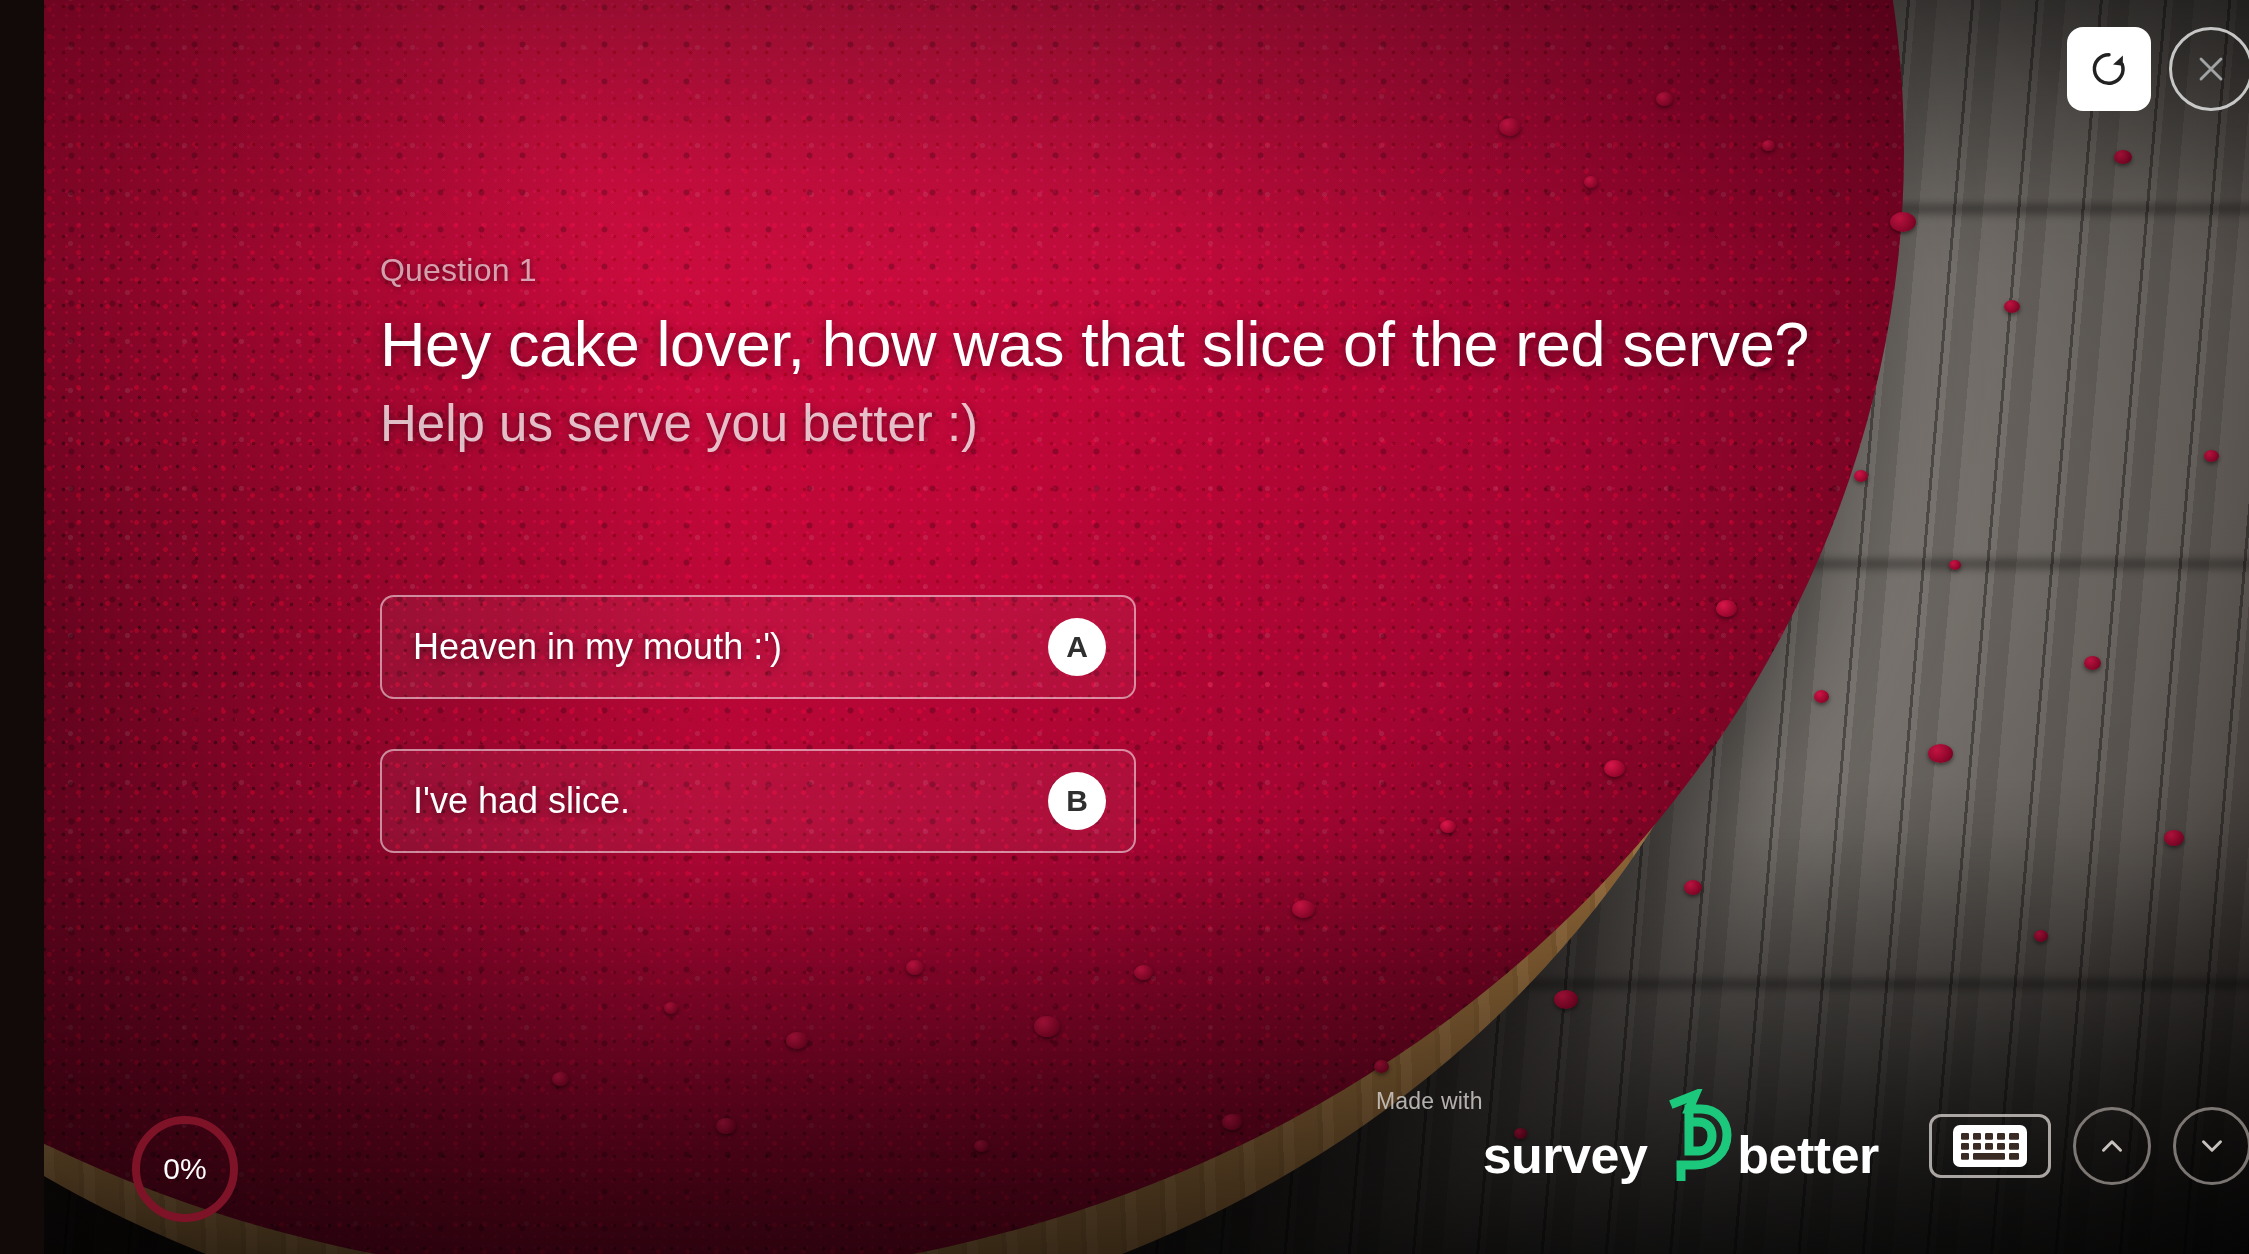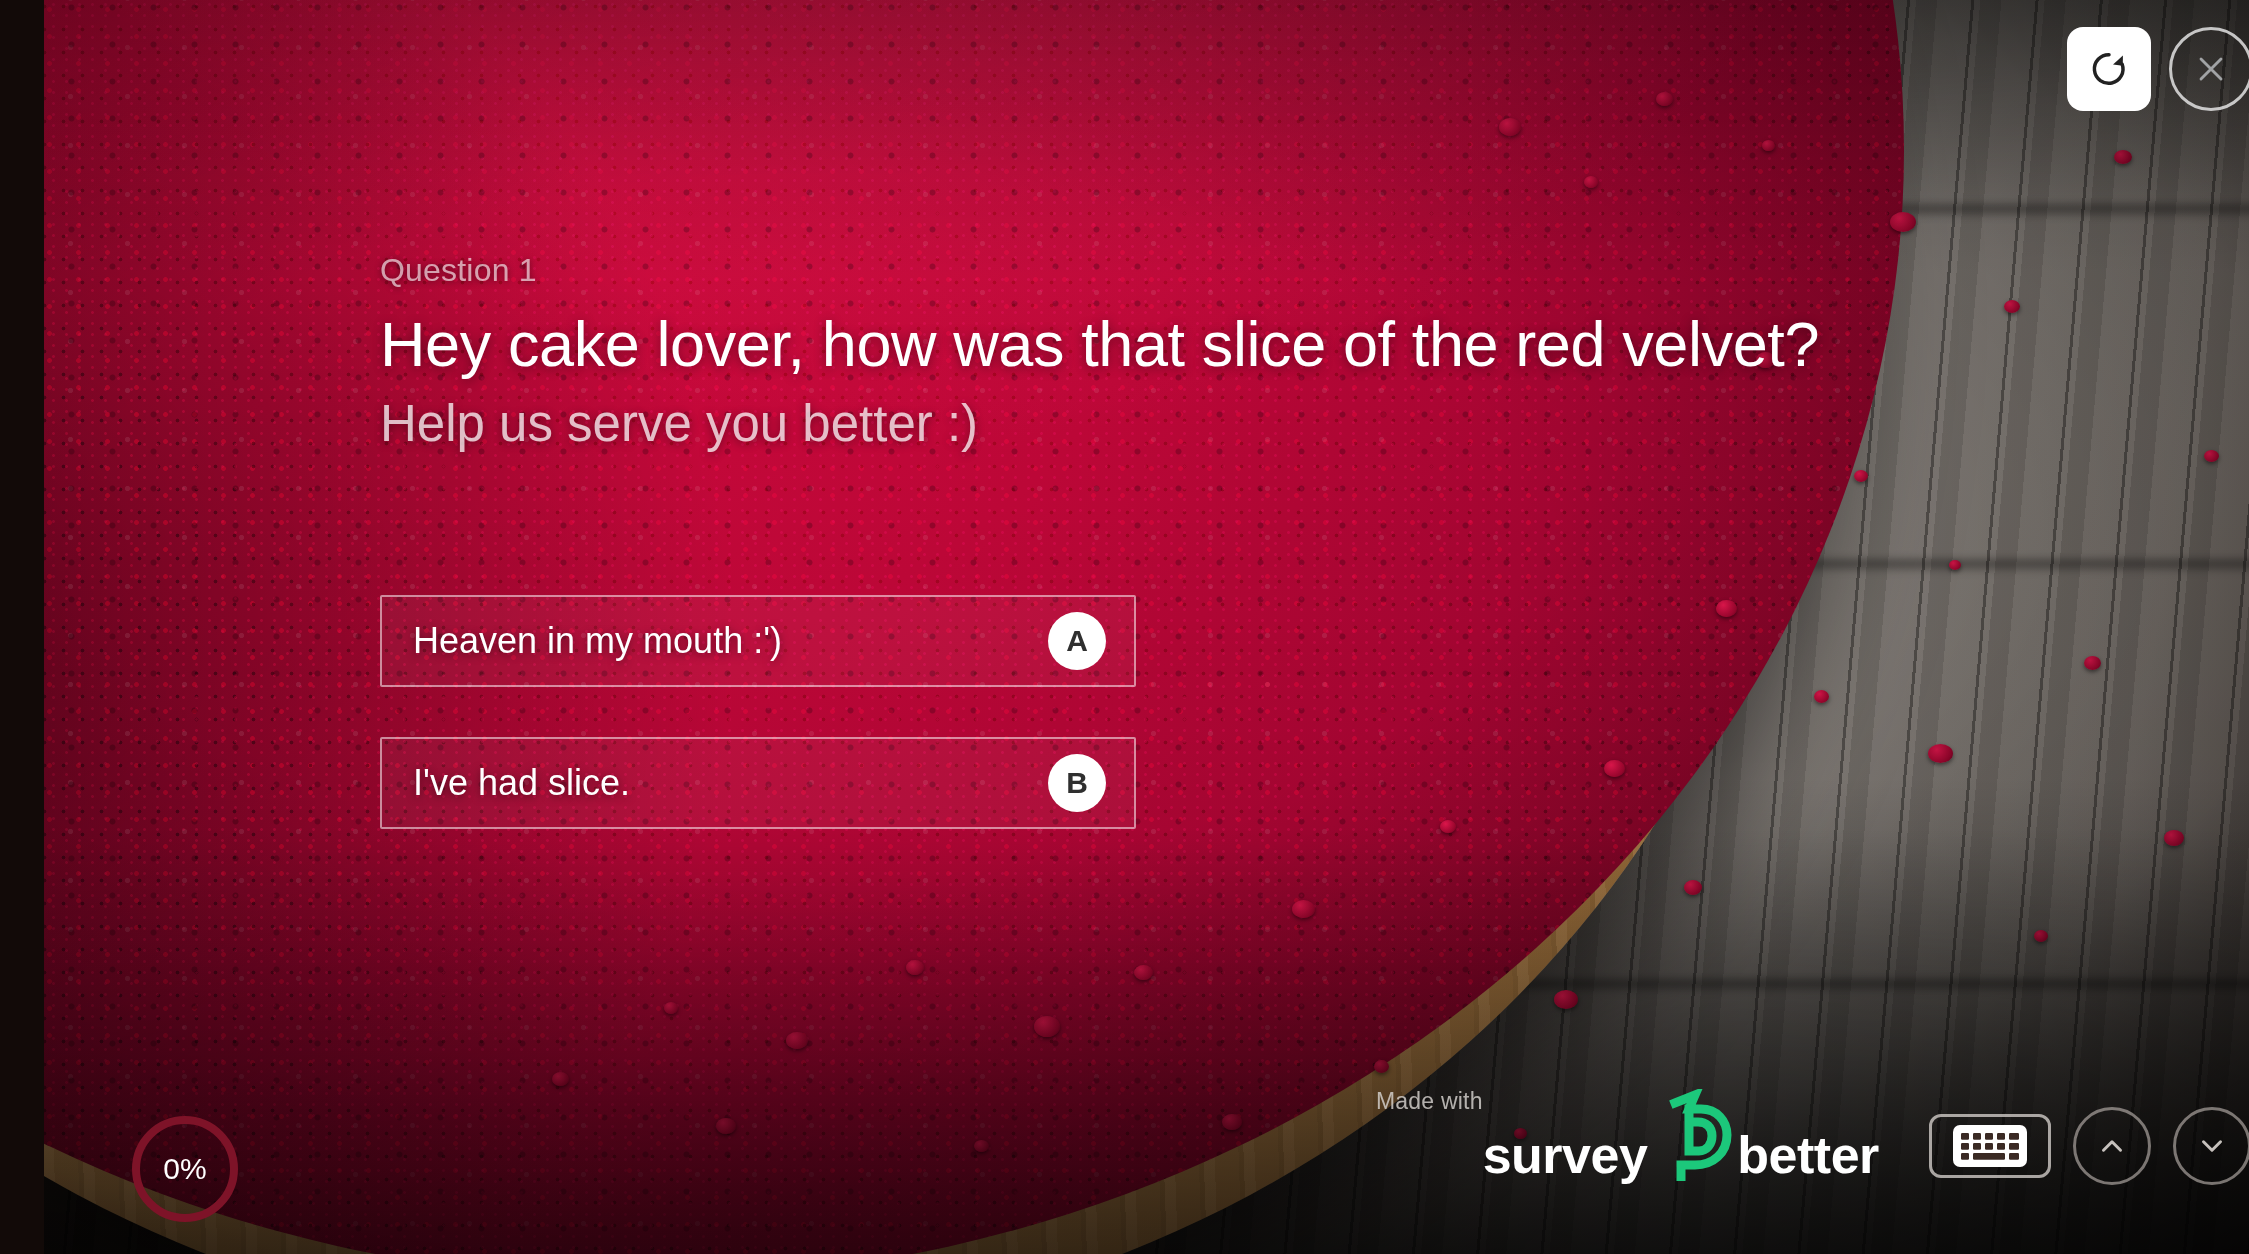--- a/index.html
+++ b/index.html
@@ -143,23 +143,23 @@
     margin-top:16px;
     font-size:51px; font-weight:400;
     color:rgba(255,255,255,.74);
     text-shadow:0 2px 10px rgba(0,0,0,.45);
   }
 
   
   .choices { position:absolute; left:336px; top:595px; width:756px; }
   .choice {
     position:relative;
-    height:92px;
+    height:104px;
     border:2px solid rgba(255,255,255,.52);
-    border-radius:2px;
+    border-radius:14px;
     background:rgba(255,255,255,.045);
     display:flex; align-items:center;
     padding:0 28px 0 31px;
     margin-bottom:50px;
     cursor:pointer;
   }
   .choice-label {
     font-size:36px; color:#ffffff; font-weight:400;
     text-shadow:0 2px 8px rgba(0,0,0,.5);
     flex:1;
@@ -283,21 +283,21 @@
       </div>
       <div class="close-btn">
         <svg width="40" height="40" viewBox="0 0 24 24">
           <path d="M6 6 L18 18 M18 6 L6 18" stroke="rgba(168,170,172,.95)" stroke-width="1.7" stroke-linecap="round"></path>
         </svg>
       </div>
     </div>
 
     <div class="qblock">
       <div class="q-index">Question 1</div>
-      <div class="q-title">Hey cake lover, how was that slice of the red velvet?</div>
+      <div class="q-title">Hey cake lover, how was that slice of the red serve?</div>
       <div class="q-desc">Help us serve you better :)</div>
     </div>
 
     <div class="choices">
       <div class="choice">
         <span class="choice-label">Heaven in my mouth :')</span>
         <span class="choice-key">A</span>
       </div>
       <div class="choice">
         <span class="choice-label">I've had slice.</span>

